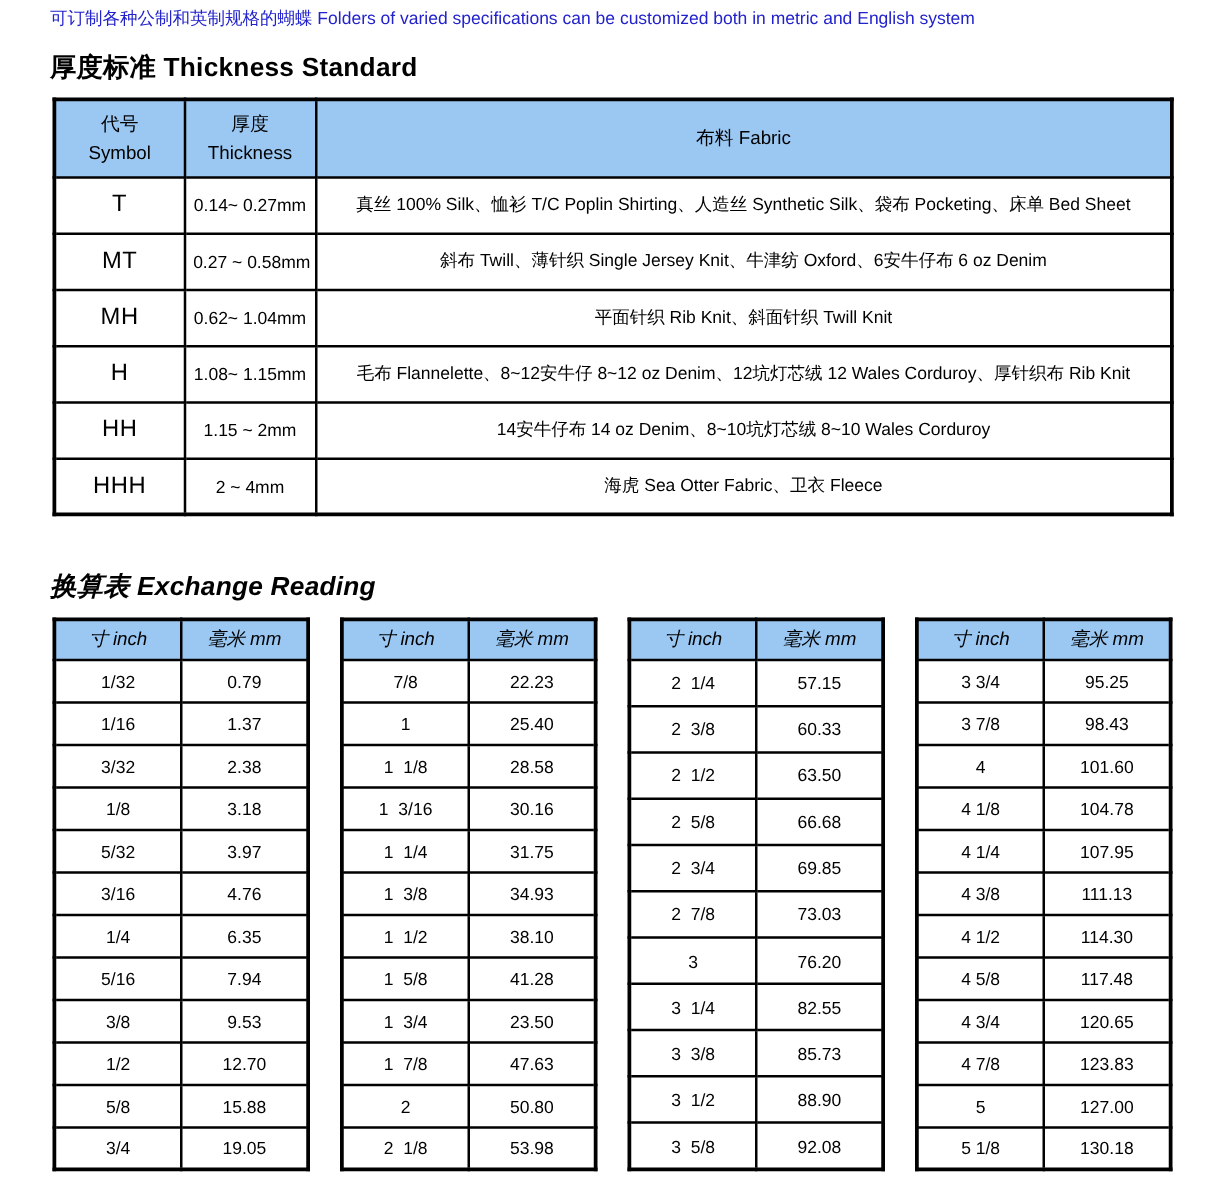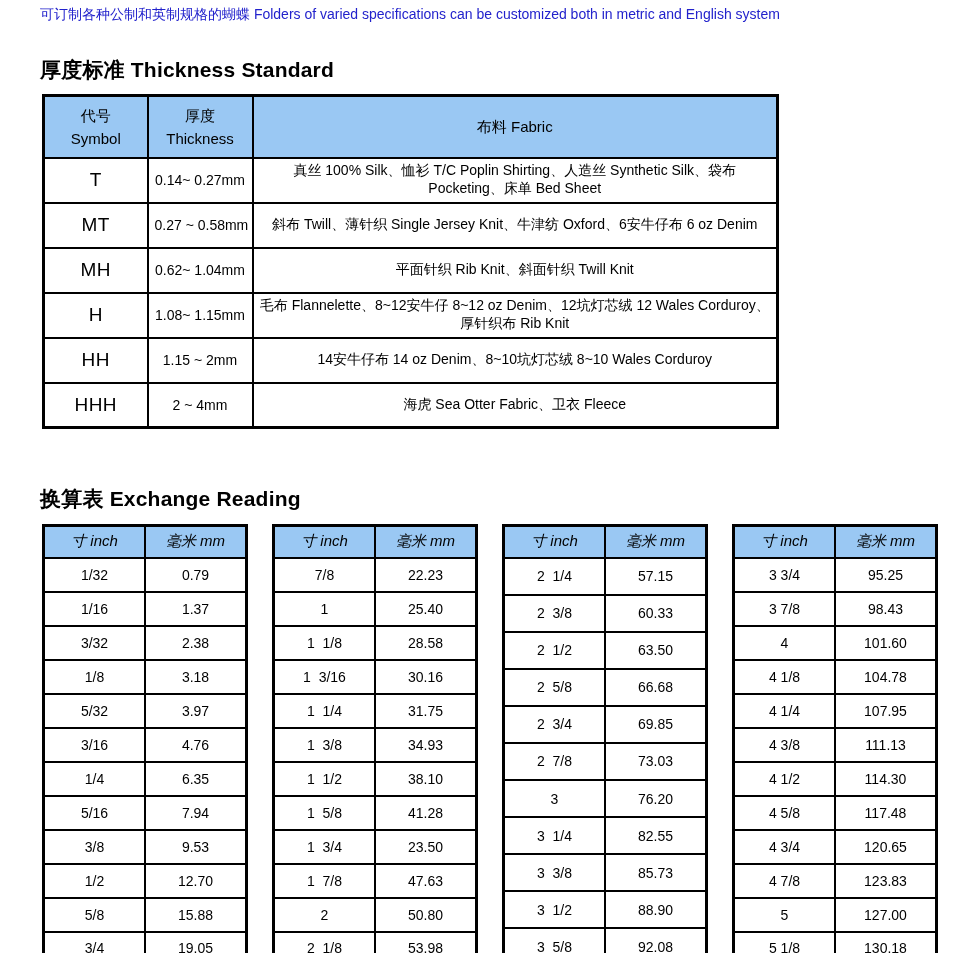--- a/index.html
+++ b/index.html
@@ -21,28 +21,28 @@
     font-size: 14px;
     color: var(--accent);
     white-space: nowrap;
   }
   .section-heading {
     font-size: 21px;
     font-weight: bold;
     margin: 0 0 0 40px;
     letter-spacing: 0.2px;
   }
-  .heading-thickness { margin-top: 32px; }
-  .heading-exchange  { margin-top: 56px; }
+  .heading-thickness { margin-top: 16px; }
+  .heading-exchange  { margin-top: 42px; font-style: italic; }
 
   
   table.thk-table {
     border-collapse: collapse;
     table-layout: fixed;
-    width: 737px;
+    width: 897px;
     margin: 10px 0 0 42px;
     border: 3px solid var(--border);
   }
   table.thk-table th, table.thk-table td {
     border: 2px solid var(--border);
     text-align: center;
     vertical-align: middle;
     padding: 0 6px;
   }
   table.thk-table thead th {

